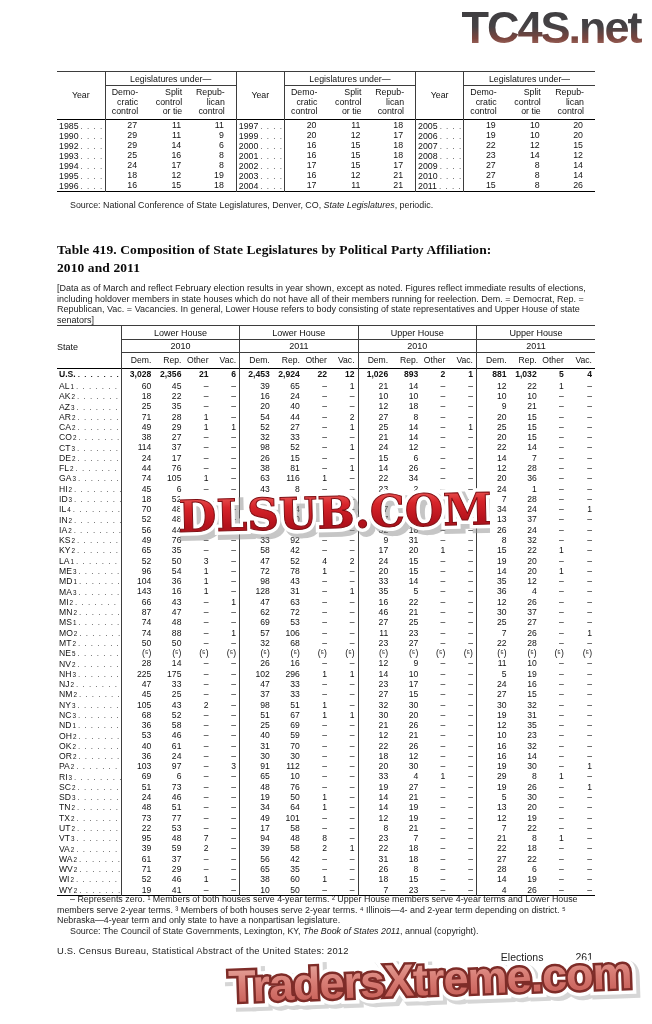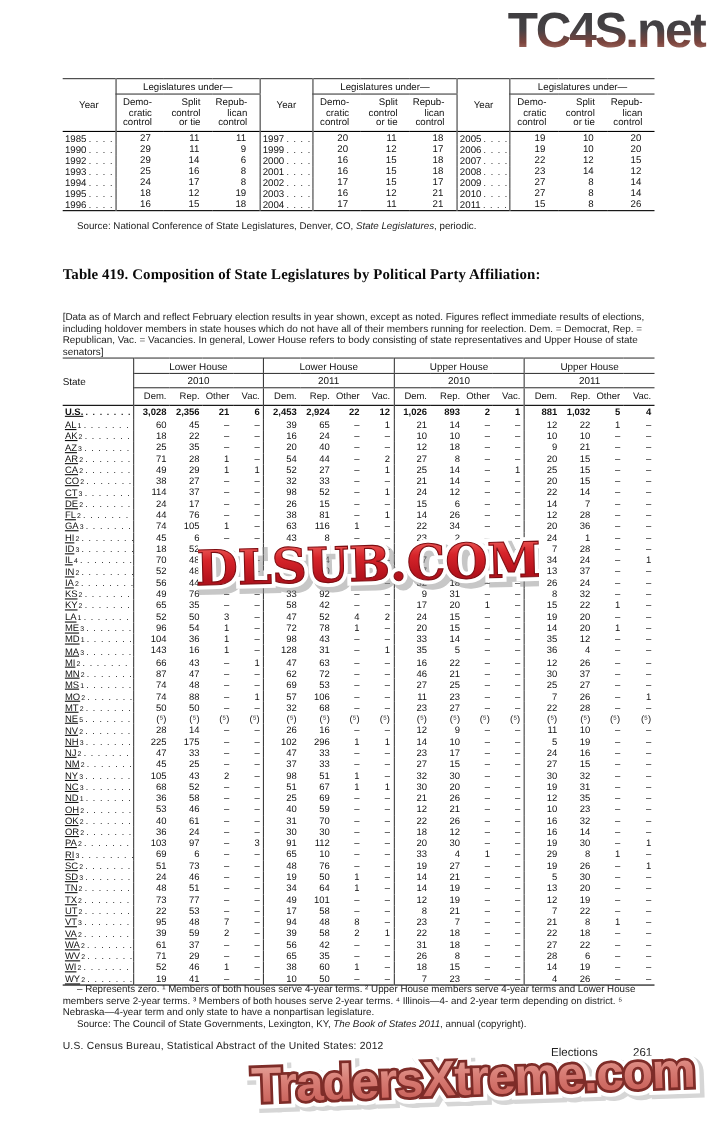--- a/index.html
+++ b/index.html
@@ -28,21 +28,21 @@
   #t419{border-top:1px solid #3d3d3d;border-bottom:1.4px solid #000;top:325px;}
   #t419 thead{border-bottom:1.4px solid #000;}
   #t419 .sth{border-right:1px solid #3d3d3d;font-size:9px;text-align:left;vertical-align:middle;}
   #t419 .gh{border-bottom:1px solid #3d3d3d;font-size:9px;line-height:10px;text-align:center;padding:2px 0 1px;}
   #t419 .yrh{border-bottom:1px solid #3d3d3d;font-size:9px;line-height:10px;text-align:center;padding:1px 0;}
   #t419 .sch{font-size:8.6px;text-align:right;vertical-align:bottom;padding:2px 3px 3px 0;}
   #t419 td.num{font-size:8.6px;line-height:10.28px;text-align:right;padding-right:3px;}
   #t419 td.state{border-right:1px solid #3d3d3d;}
   #t419 tr.us td{font-weight:bold;line-height:11.8px;}
   .lab{display:flex;align-items:baseline;padding-left:2px;}
-  .abbr{font-size:8.6px;text-decoration:underline;}
+  .abbr{font-size:8.6px;}
   .ytext{font-size:8.8px;}
   sup.fnm{font-size:6.3px;line-height:0;margin-left:1px;}
   .dots{flex:1 1 auto;overflow:hidden;white-space:nowrap;font-size:8px;letter-spacing:1px;
         color:#222;padding-left:2px;}
   
   .fn{left:57px;width:540px;font-size:8.9px;line-height:10.5px;color:#1c1c1c;}
   .fn p{margin:0;text-indent:13px;}
   .foot-right{left:57px;width:536px;text-align:right;font-size:10.5px;color:#222;}
   .foot-left{left:57px;font-size:9.4px;color:#222;letter-spacing:0.2px;}
   
@@ -329,20 +329,21 @@
           <td class="num">8</td>
           <td class="num">26</td>
         </tr>
       </tbody>
   </table>
 
   <div class="abs t-src" style="top:200px"><span>Source: National Conference of State Legislatures, Denver, CO, </span><i>State Legislatures</i><span>, periodic.</span></div>
 
   <div class="abs t-title" style="top:241px">
     <div>Table 419. Composition of State Legislatures by Political Party Affiliation:</div>
+    <div>2010 and 2011</div>
   </div>
   <div class="abs t-note" style="top:283px">[Data as of March and reflect February election results in year shown, except as noted. Figures reflect immediate results of elections, including holdover members in state houses which do not have all of their members running for reelection. Dem. = Democrat, Rep. = Republican, Vac. = Vacancies. In general, Lower House refers to body consisting of state representatives and Upper House of state senators]</div>
 
   <table id="t419" class="tbl">
     <colgroup>
       <col style="width:64px">
       <col style="width:33px">
         <col style="width:30px">
         <col style="width:27px">
         <col style="width:28px">

